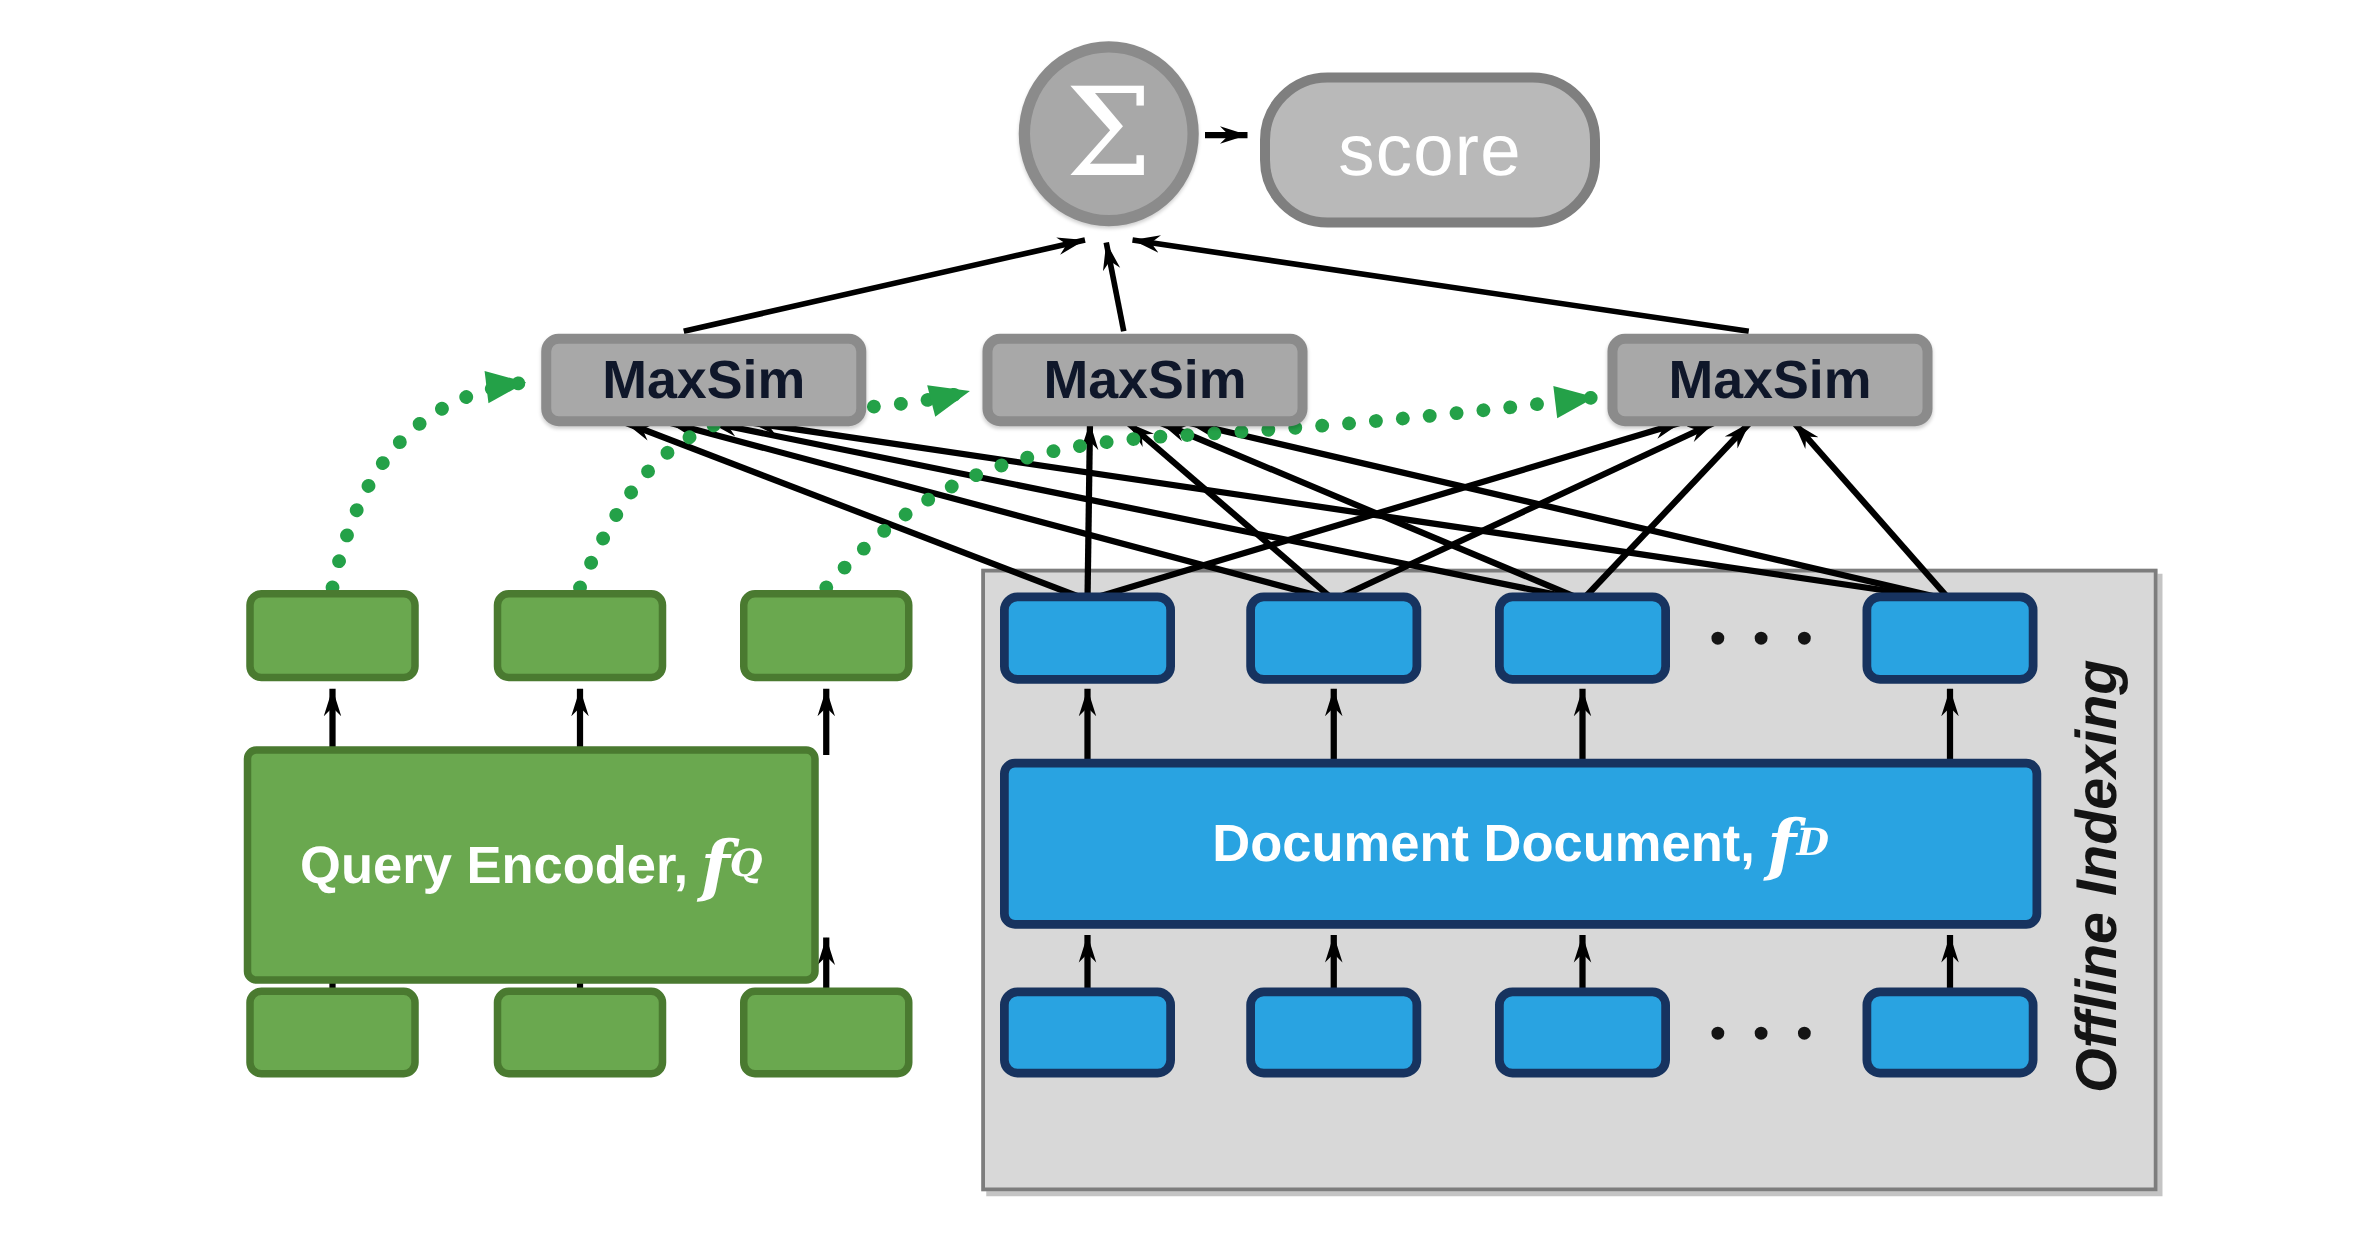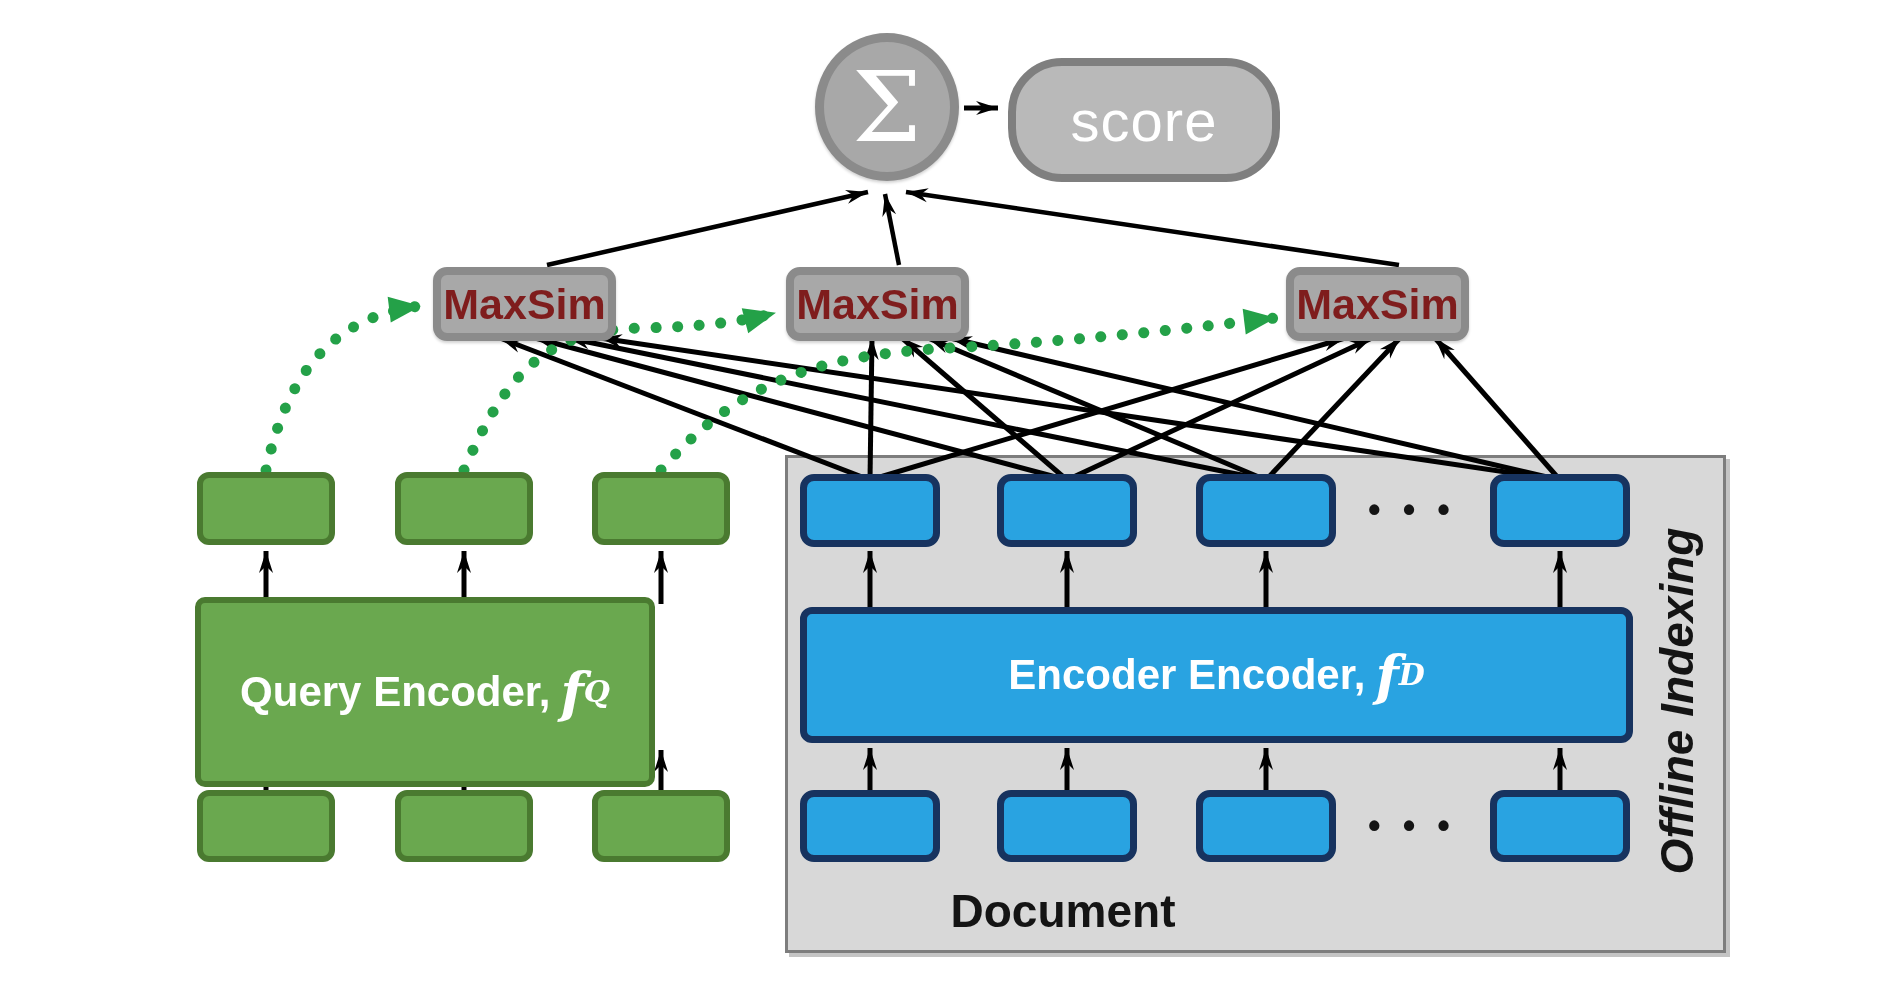--- a/index.html
+++ b/index.html
@@ -15,23 +15,23 @@
 
   
   #doc-panel{
     left:785px;top:455px;width:935px;height:492px;
     background:var(--panel-fill);border:3px solid var(--panel-border);
     box-shadow:4px 4px 0 rgba(125,125,125,.45);
   }
 
   
   .maxsim{
-    top:267px;height:74px;width:183px;
+    top:267px;height:74px;width:260px;
     background:var(--node-fill);border:8px solid var(--node-border);border-radius:14px;
-    color:#7f1d1d;font-weight:700;font-size:43px;
+    color:#0f172a;font-weight:700;font-size:43px;
     display:flex;align-items:center;justify-content:center;
     box-shadow:0 2px 3px rgba(0,0,0,.18);
   }
   #sigma{
     left:815px;top:33px;width:144px;height:148px;border-radius:50%;
     background:var(--node-fill);border:9px solid var(--node-border);
     color:#ffffff;font-family:"DejaVu Serif",serif;font-size:98px;font-weight:400;
     display:flex;align-items:center;justify-content:center;line-height:1;
     box-shadow:0 2px 3px rgba(0,0,0,.18);
   }
@@ -179,28 +179,27 @@
   <div class="node gbox" style="left:592px;top:790px;height:72px;"></div>
 
 
   <div class="node bbox" style="left:800px;top:474px;"></div>
   <div class="node bbox" style="left:997px;top:474px;"></div>
   <div class="node bbox" style="left:1196px;top:474px;"></div>
   <div class="node bbox" style="left:1490px;top:474px;"></div>
   <div class="lbl dots" style="left:1347px;top:492px;">• • •</div>
 
   <div class="node enc" id="document-encoder">
-    <span>Encoder Encoder,</span>
+    <span>Document Document,</span>
       <span class="fvar">f</span>
       <span class="fsub">D</span>
   </div>
 
   <div class="node bbox" style="left:800px;top:790px;height:72px;"></div>
   <div class="node bbox" style="left:997px;top:790px;height:72px;"></div>
   <div class="node bbox" style="left:1196px;top:790px;height:72px;"></div>
   <div class="node bbox" style="left:1490px;top:790px;height:72px;"></div>
   <div class="lbl dots" style="left:1347px;top:808px;">• • •</div>
 
-  <div class="lbl caption" style="left:938px;top:884px;">Document</div>
 
   <div class="lbl" id="offline-label">Offline Indexing</div>
 
 </div>
 
 </body></html>

